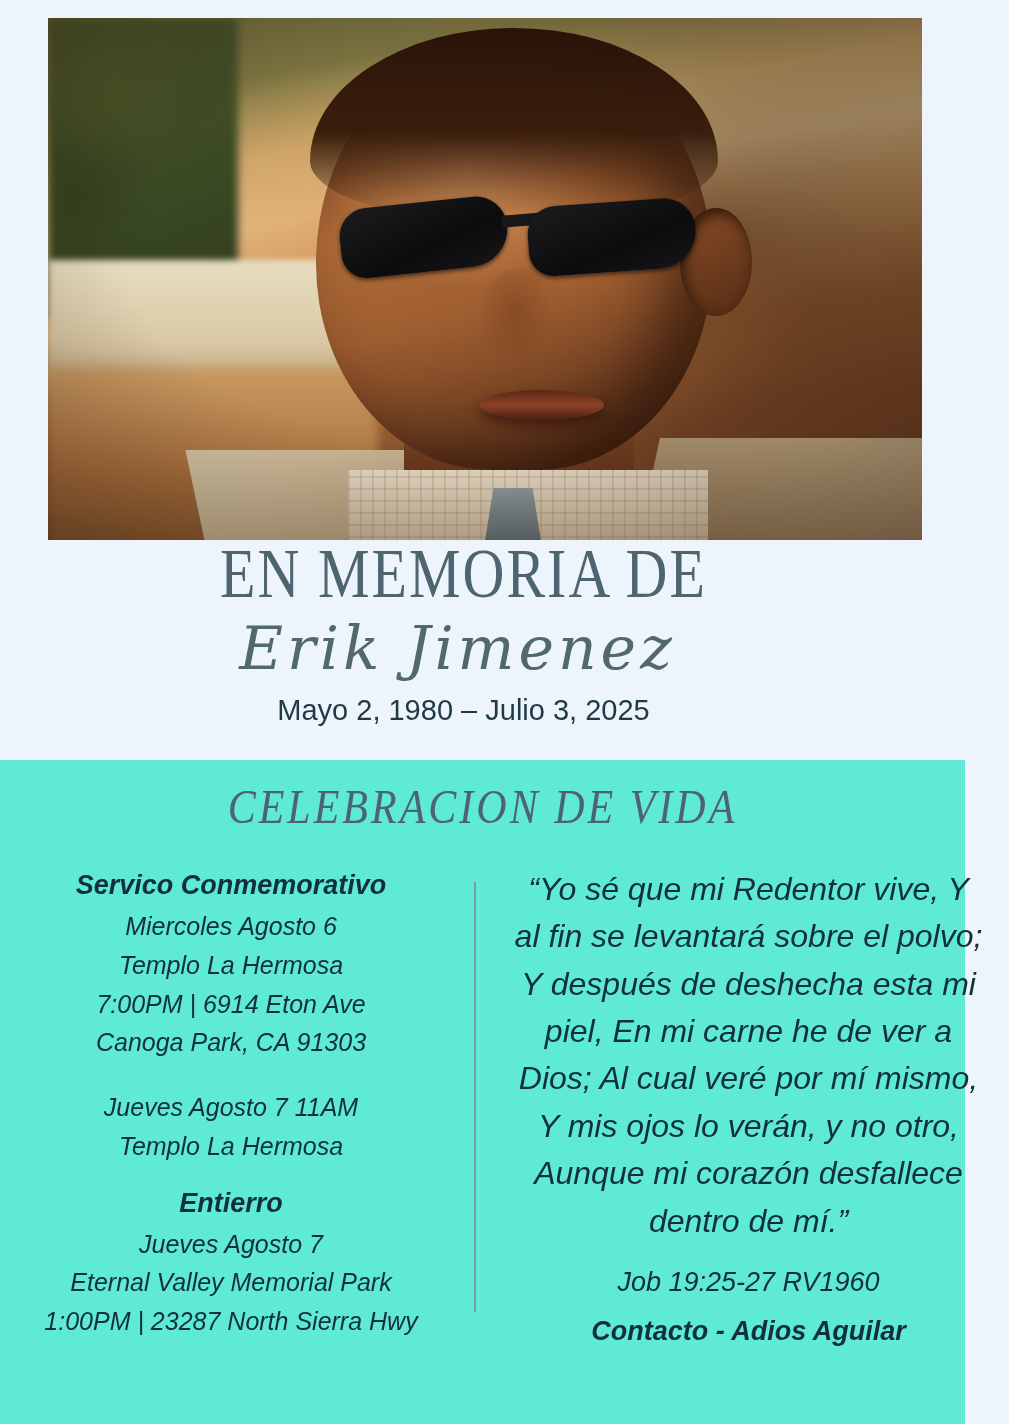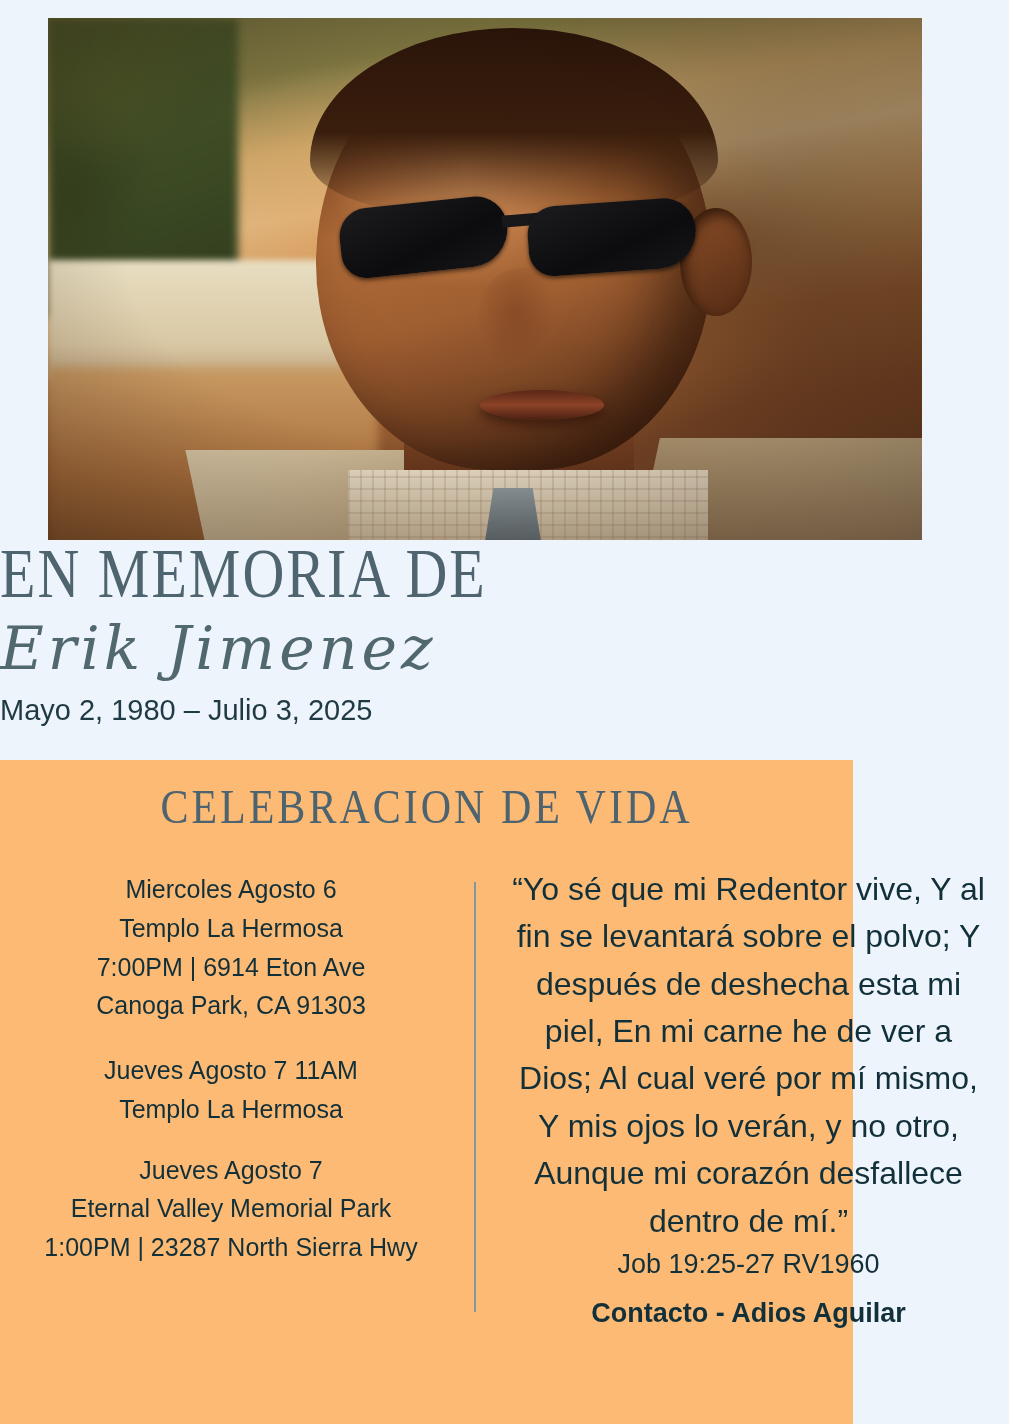--- a/index.html
+++ b/index.html
@@ -178,21 +178,22 @@
     inset: 0;
     background: radial-gradient(ellipse 80% 80% at 45% 45%, rgba(0,0,0,0) 45%, rgba(30,12,4,0.45) 100%);
   }
 
   
   .head-block {
     position: absolute;
     left: 0;
     top: 538px;
     width: 887px;
-    text-align: left;
+    text-align: center;
+    padding-left: 20px;
   }
   .memoria {
     font-family: "Liberation Serif", serif;
     font-size: 58px;
     letter-spacing: 2px;
     color: #4e6570;
     line-height: 1.0;
     margin: 0;
     font-weight: 400;
     transform: scaleY(1.22);
@@ -213,23 +214,24 @@
     font-size: 29px;
     color: #1f3a42;
     margin: 16px 0 8px 0;
   }
 
   
   .panel {
     position: absolute;
     left: 0;
     top: 760px;
-    width: 853px;
+    width: 965px;
     height: 664px;
-    background: #fdba74;
+    background: #5eead4;
+    font-style: italic;
   }
   .celebracion {
     font-family: "Liberation Serif", serif;
     font-size: 42px;
     letter-spacing: 3px;
     color: #4d6470;
     text-align: center;
     margin: 18px 0 0 0;
     transform: scaleY(1.18);
     transform-origin: top center;
@@ -278,21 +280,21 @@
   .verse {
     font-size: 32px;
     line-height: 1.48;
     color: #123039;
     padding: 0 24px;
     margin: 0;
   }
   .verse-ref {
     font-size: 27px;
     color: #123039;
-    margin: 4px 0 18px 0;
+    margin: 22px 0 18px 0;
   }
   .contacto {
     font-size: 27px;
     font-weight: bold;
     color: #11303a;
     margin: 0;
   }
 </style>
 </head>
 <body>
@@ -330,32 +332,34 @@
   </div>
 
   <div class="panel">
     <div class="celebracion">CELEBRACION DE VIDA</div>
 
     <div class="columns">
 
       <div class="col-left">
 
         <div class="sec-block first">
+          <div class="sec-title">Servico Conmemorativo</div>
           <div class="sec-line">Miercoles Agosto 6</div>
           <div class="sec-line">Templo La Hermosa</div>
           <div class="sec-line">7:00PM | 6914 Eton Ave</div>
           <div class="sec-line">Canoga Park, CA 91303</div>
         </div>
 
         <div class="sec-block">
           <div class="sec-line">Jueves Agosto 7 11AM</div>
           <div class="sec-line">Templo La Hermosa</div>
         </div>
 
         <div class="sec-block">
+          <div class="sec-title">Entierro</div>
           <div class="sec-line">Jueves Agosto 7</div>
           <div class="sec-line">Eternal Valley Memorial Park</div>
           <div class="sec-line">1:00PM | 23287 North Sierra Hwy</div>
         </div>
 
       </div>
 
       <div class="divider"></div>
 
       <div class="col-right">

